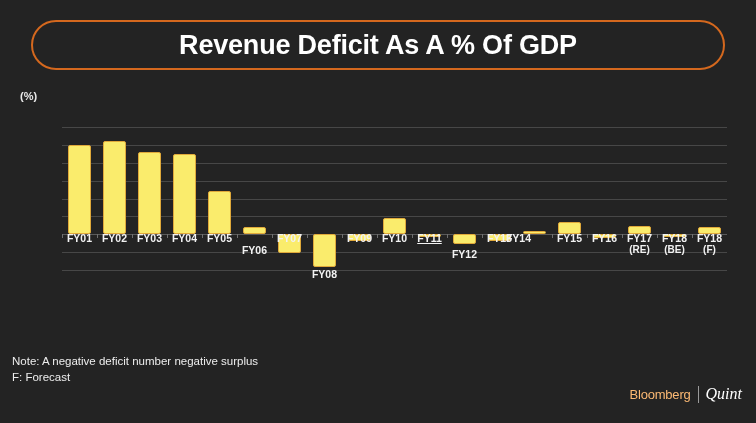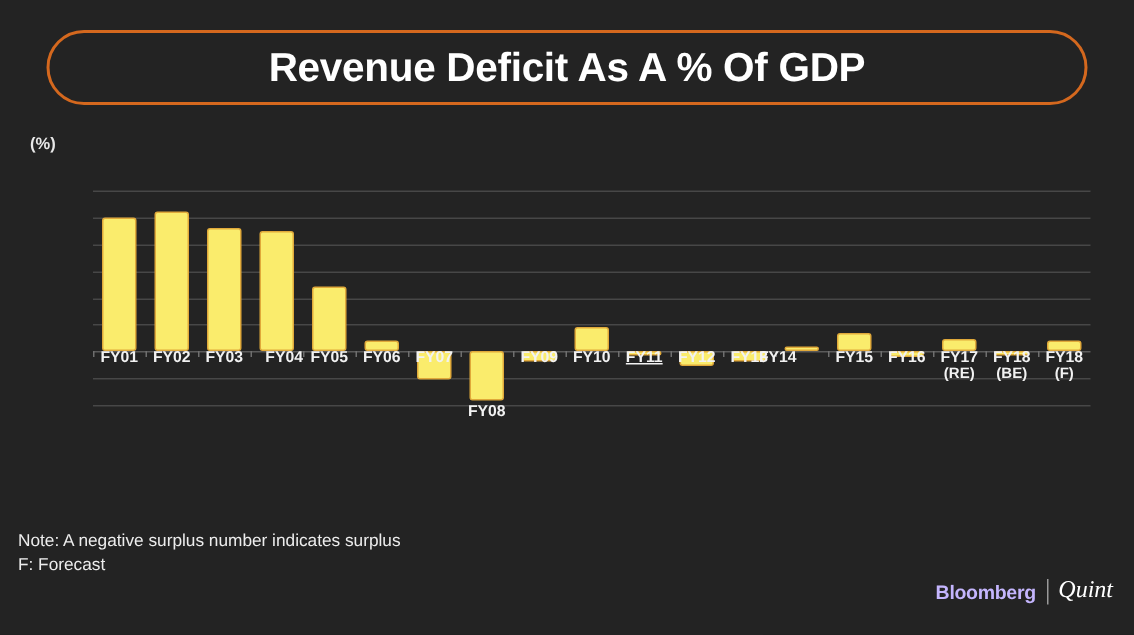--- a/index.html
+++ b/index.html
@@ -124,23 +124,23 @@
   #note1 { top: 12px; }
   #note2 { top: 28px; }
   #note3 { top: 44px; font-style: italic; }
 
   #brand {
     position: absolute;
     right: 14px; top: 42px;
     display: flex; align-items: center; gap: 7px;
   }
   #brand-bloomberg {
-    color: #c4b5fd;
+    color: #fdba74;
     font-size: 13px;
-    font-weight: bold;
+    font-weight: normal;
     letter-spacing: -0.2px;
     margin-left: 31px;
   }
   #brand-sep {
     width: 1px; height: 17px;
     background: #9A9A9A;
   }
   #brand-quint {
     color: #FFFFFF;
     font-size: 16px;
@@ -207,40 +207,40 @@
         <div class="tickmark" style="left: 595px; top: 107.25px;"></div>
         <div class="bar" title="FY18: 0.2" style="left: 636px; top: 100.1px; width: 23px; height: 7.15px;"></div>
         <div class="tickmark" style="left: 630px; top: 107.25px;"></div>
       </div>
   </div>
 
   <div id="xlabels">
       <div class="xlab" style="left: 0px; width: 35px; top: 0px;"><span>FY01</span></div>
       <div class="xlab" style="left: 35px; width: 35px; top: 0px;"><span>FY02</span></div>
       <div class="xlab" style="left: 70px; width: 35px; top: 0px;"><span>FY03</span></div>
-      <div class="xlab" style="left: 105px; width: 35px; top: 0px; text-align: right;"><span>FY04</span></div>
+      <div class="xlab" style="left: 105px; width: 35px; top: 0px;"><span>FY04</span></div>
       <div class="xlab" style="left: 140px; width: 35px; top: 0px;"><span>FY05</span></div>
-      <div class="xlab" style="left: 175px; width: 35px; top: 0px;"><span>FY06</span></div>
+      <div class="xlab" style="left: 175px; width: 35px; top: 12px;"><span>FY06</span></div>
       <div class="xlab" style="left: 210px; width: 35px; top: 0px;"><span>FY07</span></div>
       <div class="xlab" style="left: 245px; width: 35px; top: 0px; margin-top: 36px;"><span>FY08</span></div>
       <div class="xlab" style="left: 280px; width: 35px; top: 0px;"><span>FY09</span></div>
       <div class="xlab" style="left: 315px; width: 35px; top: 0px;"><span>FY10</span></div>
       <div class="xlab" style="left: 350px; width: 35px; top: 0px; text-decoration: underline;"><span>FY11</span></div>
-      <div class="xlab" style="left: 385px; width: 35px; top: 0px;"><span>FY12</span></div>
+      <div class="xlab" style="left: 385px; width: 35px; top: 16px;"><span>FY12</span></div>
       <div class="xlab" style="left: 420px; width: 35px; top: 0px;"><span>FY13</span></div>
       <div class="xlab" style="left: 439px; width: 35px; top: 0px;"><span>FY14</span></div>
       <div class="xlab" style="left: 490px; width: 35px; top: 0px;"><span>FY15</span></div>
       <div class="xlab" style="left: 525px; width: 35px; top: 0px;"><span>FY16</span></div>
       <div class="xlab" style="left: 560px; width: 35px; top: 0px;"><span>FY17</span><span class="sub">(RE)</span></div>
       <div class="xlab" style="left: 595px; width: 35px; top: 0px;"><span>FY18</span><span class="sub">(BE)</span></div>
       <div class="xlab" style="left: 630px; width: 35px; top: 0px;"><span>FY18</span><span class="sub">(F)</span></div>
     </div>
 
   <div id="footer">
-    <div class="note" id="note1">Note: A negative surplus number indicates surplus</div>
+    <div class="note" id="note1">Note: A negative deficit number negative surplus</div>
     <div class="note" id="note2">F: Forecast</div>
     <div id="brand">
       <span id="brand-bloomberg">Bloomberg</span>
       <span id="brand-sep"></span>
       <span id="brand-quint">Quint</span>
     </div>
   </div>
 
 </div>
 

